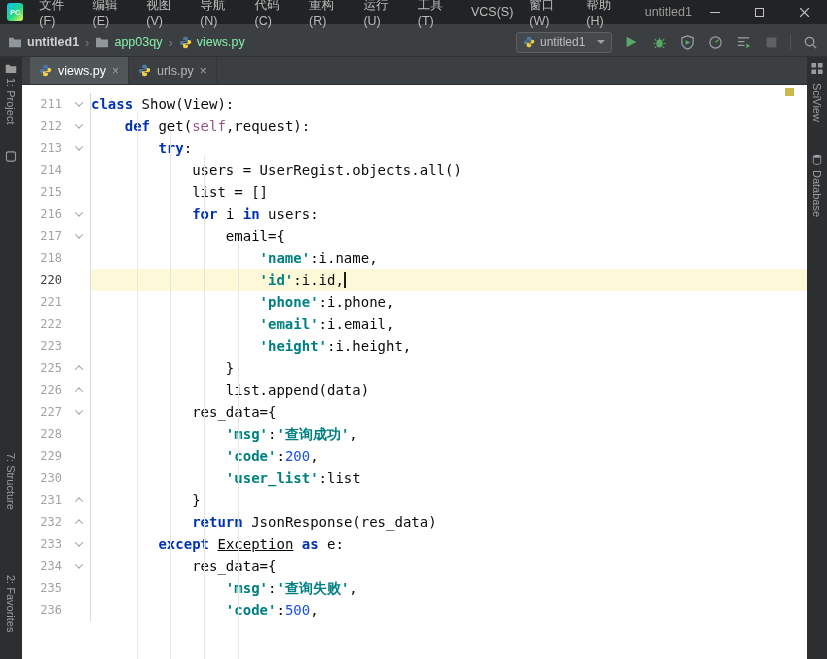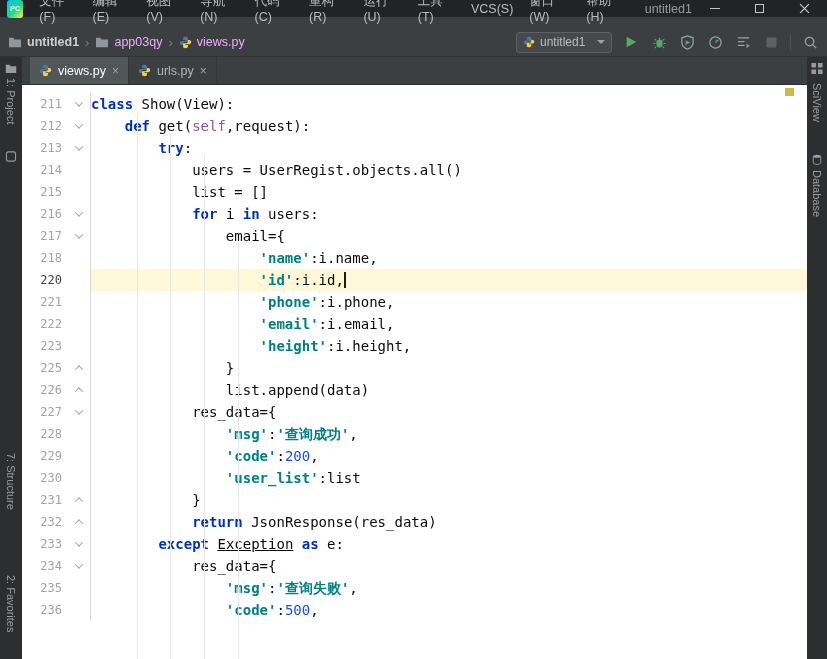--- a/index.html
+++ b/index.html
@@ -1,40 +1,40 @@
 <!DOCTYPE html>
 <html><head>
 <meta charset="utf-8">
 <style>
   * { margin:0; padding:0; box-sizing:border-box; }
   html,body { background:#1c1c1c; }
   .app { position:relative; width:827px; height:659px; overflow:hidden;
          font-family:"Liberation Sans", sans-serif; background:#3c3f41; }
 
   
-  .titlebar { position:absolute; left:0; top:0; right:0; height:17px;
+  .titlebar { position:absolute; left:0; top:0; right:0; height:24px;
               background:#212325; display:flex; align-items:center; }
   .pc-logo { width:18px; height:18px; margin:0 8px 0 7px; border-radius:3px;
              background:linear-gradient(135deg,#07c3f2,#21d789 55%,#fcf84a);
              color:#fff; font-size:7px; font-weight:bold; display:flex;
              align-items:center; justify-content:center; }
   .menu-item { color:#bcbcbc; font-size:12.5px; padding:0 8px; height:28px;
                display:flex; align-items:center; cursor:default; }
   .win-title { color:#9a9a9a; font-size:12.5px; margin-left:12px; }
   .win-btns { margin-left:auto; display:flex; height:28px; }
   .win-btn { width:45px; height:28px; display:flex; align-items:center; justify-content:center; }
   .min-glyph { width:10px; height:1px; background:#c4c4c4; }
   .max-glyph { width:9px; height:9px; border:1px solid #c4c4c4; }
 
   
   .toolbar { position:absolute; left:0; top:28px; right:0; height:29px;
              background:#3c3f41; border-bottom:1px solid #323232;
              display:flex; align-items:center; padding:0 8px; }
   .crumbs { display:flex; align-items:center; gap:5px; }
-  .crumb { color:#f0abfc; font-size:12.5px; }
+  .crumb { color:#86efac; font-size:12.5px; }
   .crumb.root { font-weight:bold; color:#cfcfcf; }
   .crumb-sep { color:#7d7d7d; font-size:13px; padding:0 1px; }
   .run-cluster { margin-left:auto; display:flex; align-items:center; gap:10px; }
   .combo { display:flex; align-items:center; gap:5px; height:21px;
            border:1px solid #5e6163; border-radius:3px; background:#45494b;
            padding:0 6px; min-width:96px; }
   .combo-label { color:#bcbcbc; font-size:12px; flex:1; }
   .caret-down { width:0; height:0; border-left:4px solid transparent;
                 border-right:4px solid transparent; border-top:4px solid #9aa0a3; }
   .tb-icon { display:flex; align-items:center; justify-content:center; width:18px; height:18px; }

